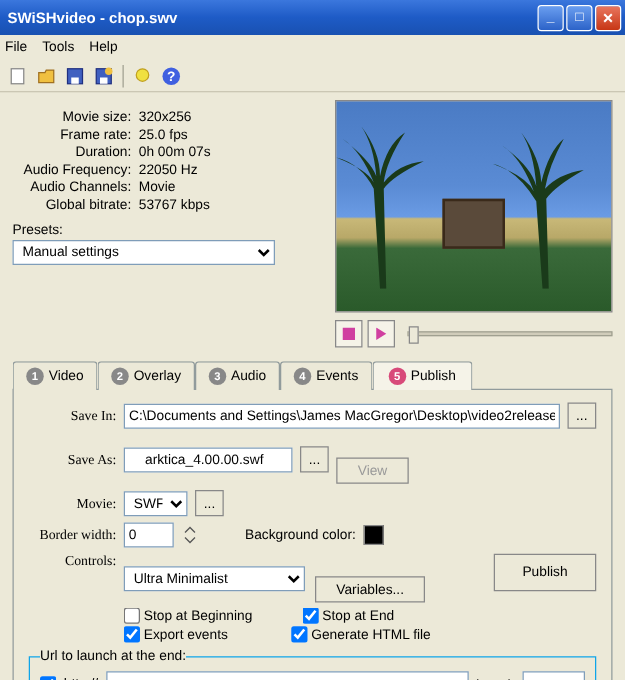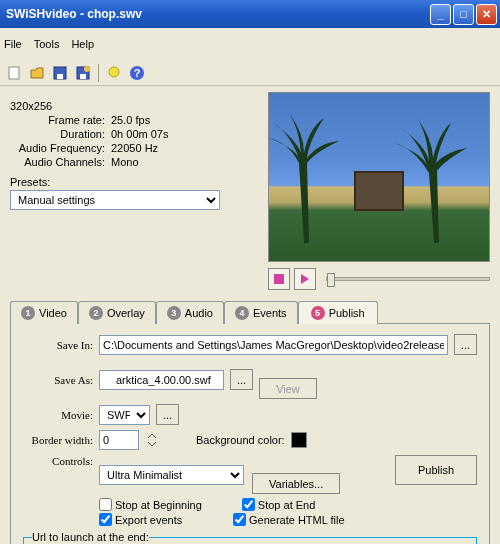--- a/index.html
+++ b/index.html
@@ -3,21 +3,21 @@
 <meta charset="utf-8">
 <style>
 * { box-sizing: border-box; margin: 0; padding: 0; font-family: Tahoma, sans-serif; font-size: 11px; }
 body { background: #ECE9D8; width: 500px; height: 544px; overflow: hidden; }
 .titlebar { height: 28px; background: linear-gradient(#3B77DD,#1E5BC6 50%,#1951B1); display: flex; align-items: center; padding: 0 3px 0 6px; color: #fff; }
 .titlebar .title { flex: 1; font-size: 12px; font-weight: bold; }
 .winbtns { display: flex; gap: 2px; }
 .winbtn { width: 21px; height: 21px; border-radius: 3px; border: 1px solid #fff; display: flex; align-items: center; justify-content: center; font-weight: bold; color: #fff; font-size: 11px; }
 .winbtn.min,.winbtn.max { background: linear-gradient(#6A9EF0,#2C63C8); }
 .winbtn.close { background: linear-gradient(#E9765E,#C73615); }
-.menubar { height: 20px; background: #ECE9D8; display: flex; align-items: center; padding: 16px 4px; gap: 12px; text-align: right; }
+.menubar { height: 20px; background: #ECE9D8; display: flex; align-items: center; padding: 4px 4px; gap: 12px; text-align: right; }
 .menubar span { cursor: default; }
 .toolbar { height: 26px; background: #ECE9D8; display: flex; align-items: center; padding: 0 4px; gap: 3px; border-bottom: 1px solid #C0BCA8; }
 .tbtn { width: 20px; height: 20px; display: flex; align-items: center; justify-content: center; border: 1px solid transparent; }
 .content { padding: 6px 10px; background: #ECE9D8; }
 .top { display: flex; gap: 10px; }
 .info { flex: 1; padding-top: 8px; }
 .info-row { display: flex; margin-bottom: 2px; }
 .info-label { width: 95px; text-align: right; margin-right: 6px; }
 .preview { width: 222px; }
 .preview-img { width: 222px; height: 170px; border: 1px solid #888; background: linear-gradient(#4A7BC4 0%,#5A8BD4 40%,#6A9BE4 55%,#C8B878 56%,#B8A868 65%,#3A6A3A 70%,#2A5A2A 100%); position: relative; overflow: hidden; }
@@ -103,37 +103,42 @@
         <circle cx="8" cy="8" r="7" fill="#4060E0"></circle>
         <text x="8" y="12" text-anchor="middle" fill="#fff" font-size="11" font-weight="bold">?</text>
       </svg>
     </div>
 </div>
 
 <div class="content">
   <div class="top">
     <div class="info">
       <div class="info-row">
+          <span class="info-label">Movie size:</span>
           <span>320x256</span>
         </div>
       <div class="info-row">
           <span class="info-label">Frame rate:</span>
           <span>25.0  fps</span>
         </div>
       <div class="info-row">
           <span class="info-label">Duration:</span>
           <span>0h 00m 07s</span>
         </div>
       <div class="info-row">
           <span class="info-label">Audio Frequency:</span>
           <span>22050 Hz</span>
         </div>
       <div class="info-row">
           <span class="info-label">Audio Channels:</span>
-          <span>Mono</span>
+          <span>Movie</span>
+        </div>
+      <div class="info-row">
+          <span class="info-label">Global bitrate:</span>
+          <span>53767 kbps</span>
         </div>
       <div class="presets">
         <span class="presets-label">Presets:</span>
         <select style="width:210px"><option>Manual settings</option></select>
       </div>
     </div>
     <div class="preview">
       <div class="preview-img">
         <div class="palm l"><svg width="90" height="140">
               <path d="M45 140 L40 60 Q30 40 10 35 Q35 45 40 55 Q30 30 15 20 Q38 38 42 50 Q40 25 30 10 Q45 30 45 50 Q50 25 65 15 Q50 38 48 55 Q60 40 80 38 Q55 50 48 60 L50 140 Z" fill="#1A3A1A"></path>
@@ -185,21 +190,21 @@
         </div>
     </div>
     <div class="tab-body">
       <div class="frow">
         <span class="flabel">Save In:</span>
         <input type="text" style="flex: 1 1 0%;" value="C:\Documents and Settings\James MacGregor\Desktop\video2release">
         <div class="browse-btn">...</div>
       </div>
       <div class="frow">
         <span class="flabel">Save As:</span>
-        <input type="text" style="width: 125px; padding-left: 16px;" value="arktica_4.00.00.swf">
+        <input type="text" style="width: 135px; padding-left: 16px;" value="arktica_4.00.00.swf">
         <div class="browse-btn">...</div>
         <div class="btn" style="color:#999">View</div>
       </div>
       <div class="frow">
         <span class="flabel">Movie:</span>
         <select style="width:51px"><option>SWF</option></select>
         <div class="browse-btn">...</div>
       </div>
       <div class="frow">
         <span class="flabel">Border width:</span>

